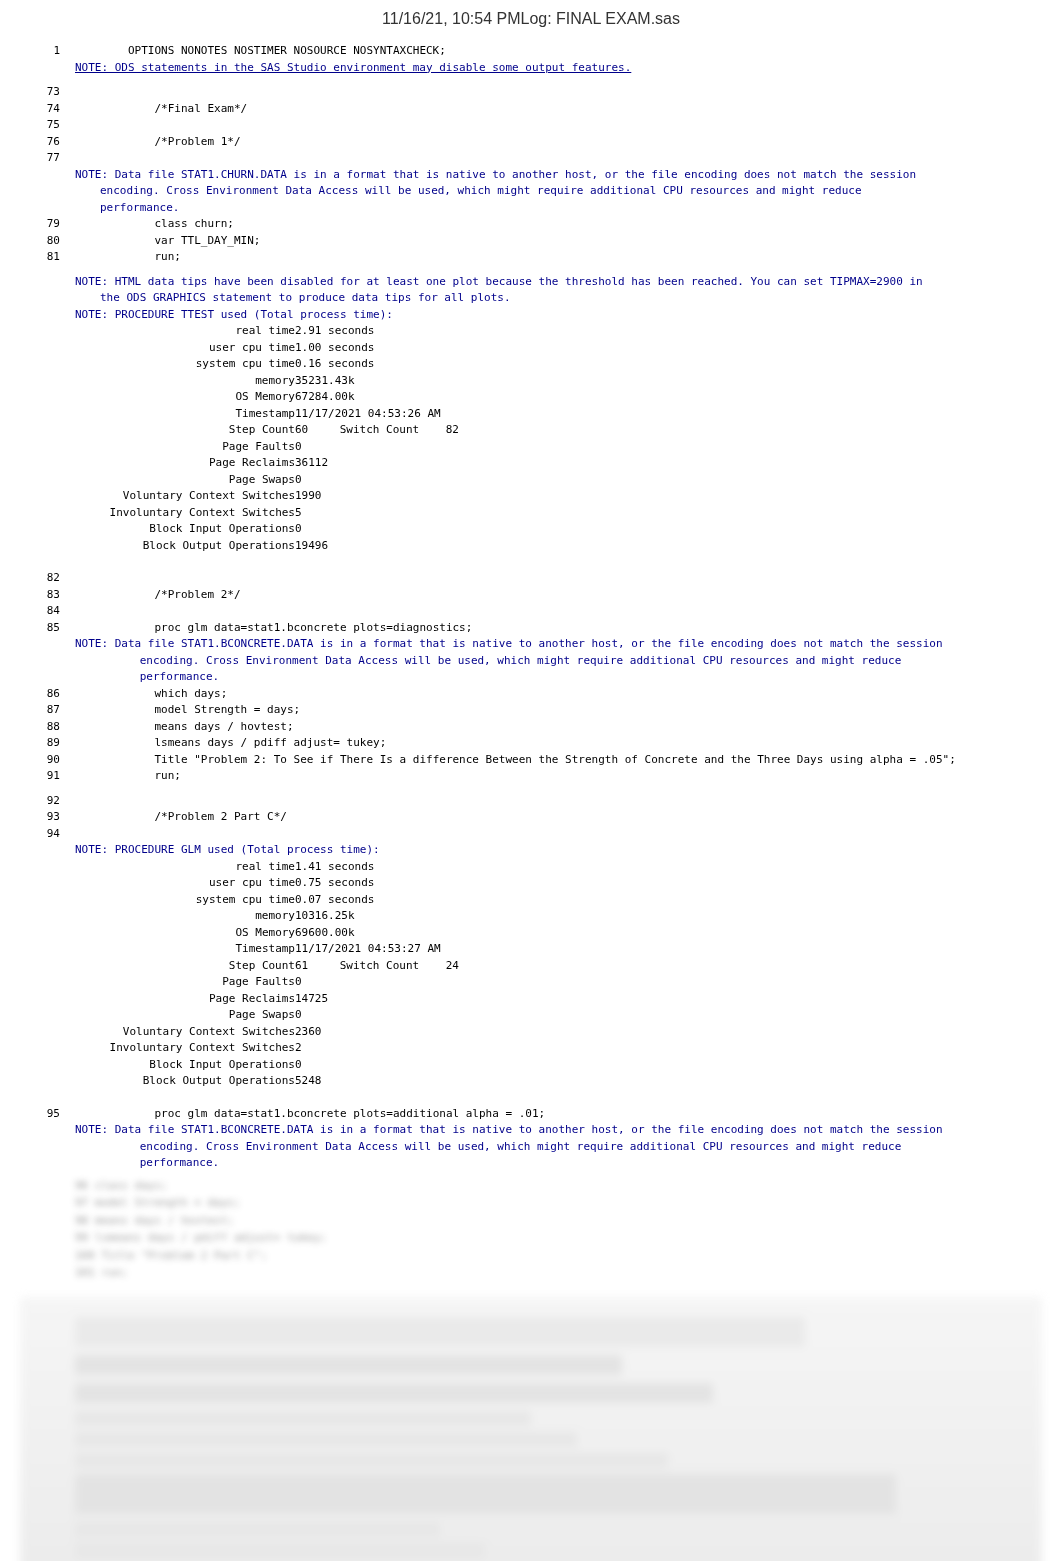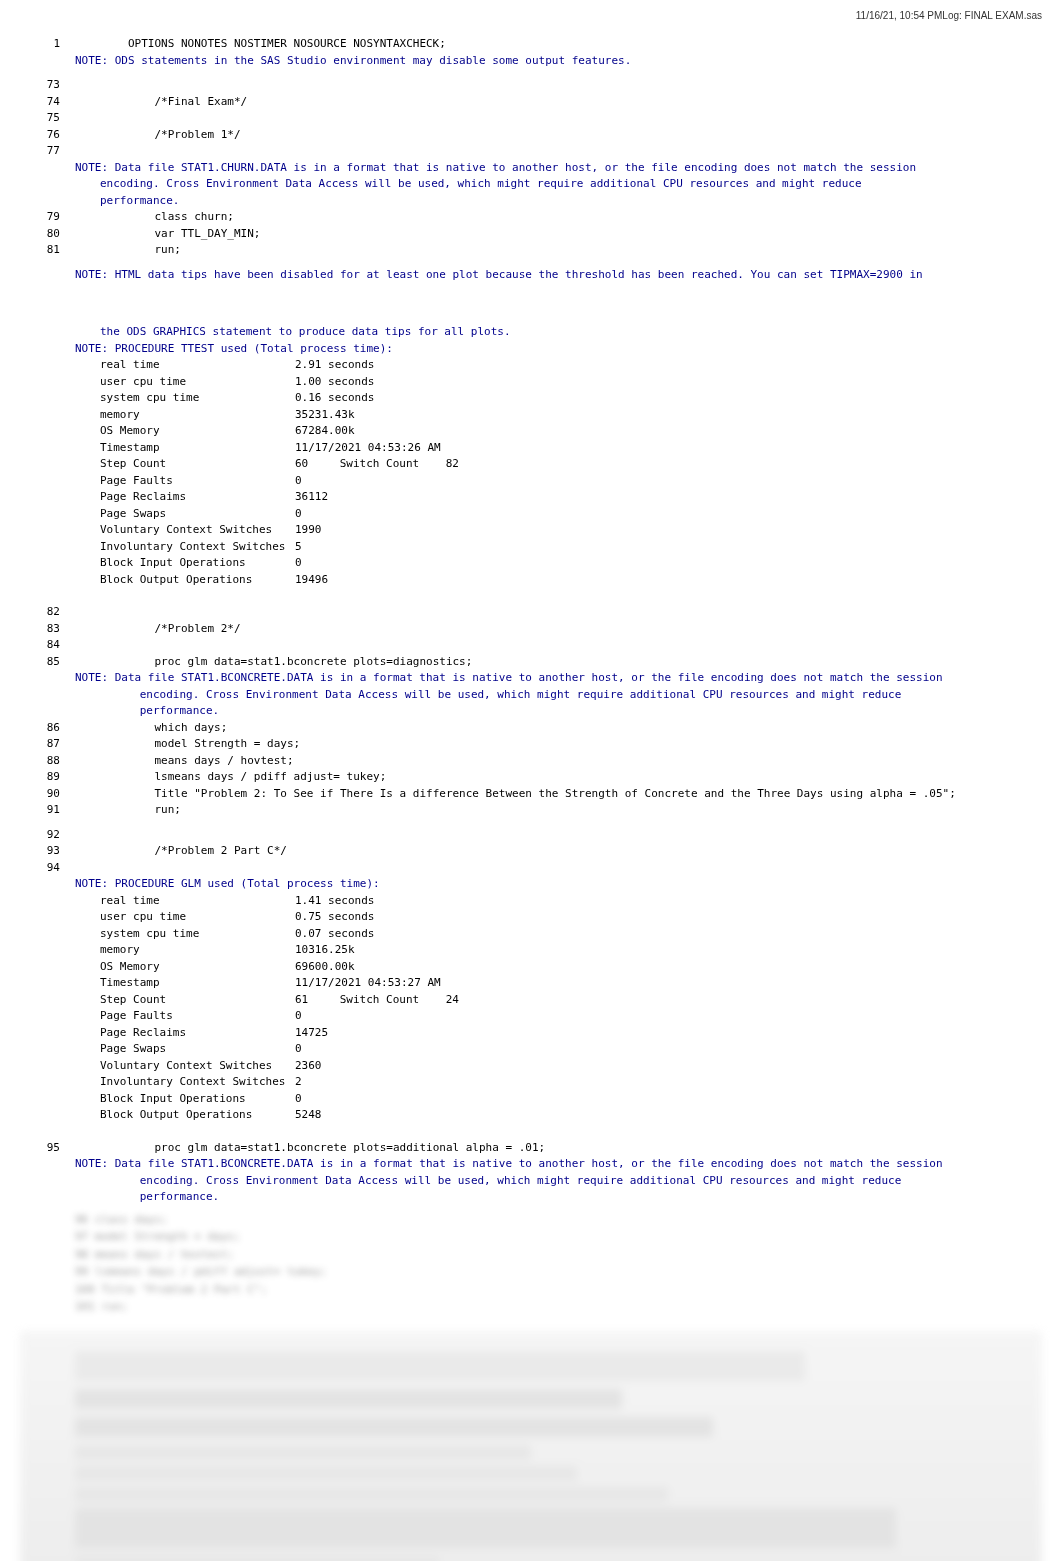--- a/index.html
+++ b/index.html
@@ -7,22 +7,22 @@
       background: #fff;
       font-family: monospace;
       font-size: 11px;
       color: #000;
       width: 1062px;
       min-height: 1561px;
       padding: 10px 20px;
     }
     .header {
       display: flex;
-      justify-content: flex-end;
-      font-size: 10px;
+      justify-content: center;
+      font-size: 16px;
       color: #333;
       margin-bottom: 15px;
       font-family: Arial, sans-serif;
     }
     .log-container {
       font-family: monospace;
       font-size: 11px;
       line-height: 1.5;
     }
     .line {
@@ -39,28 +39,30 @@
     }
     .line-content {
       flex: 1;
       white-space: pre-wrap;
     }
     .note-line {
       color: #00008B;
       white-space: pre-wrap;
       padding-left: 55px;
       line-height: 1.5;
+      text-decoration: underline;
     }
     .proc-stats {
       padding-left: 80px;
       color: #000;
     }
     .proc-stat-row {
       display: flex;
       white-space: pre;
+      text-align: right;
     }
     .stat-label {
       min-width: 195px;
       color: #000;
     }
     .stat-value {
       color: #000;
     }
     .stat-extra {
       color: #000;
@@ -129,21 +131,21 @@
     <span class="line-content">            var TTL_DAY_MIN;</span>
   </div>
   <div class="line">
     <span class="line-number">81</span>
     <span class="line-content">            run;</span>
   </div>
 
   <div class="empty-line"></div>
 
   <div style="padding-left:55px; color:#00008B; white-space:pre-wrap; line-height:1.5;">NOTE: HTML data tips have been disabled for at least one plot because the threshold has been reached. You can set TIPMAX=2900 in</div>
-  <div style="padding-left:80px; color:#00008B; white-space:pre-wrap; line-height:1.5;margin-top:41px;">the ODS GRAPHICS statement to produce data tips for all plots.</div>
+  <div style="padding-left:80px; color:#00008B; white-space:pre-wrap; line-height:1.5;">the ODS GRAPHICS statement to produce data tips for all plots.</div>
 
   <div style="padding-left:55px; color:#00008B; white-space:pre-wrap; line-height:1.5;">NOTE: PROCEDURE TTEST used (Total process time):</div>
   <div class="proc-stats">
     <div class="proc-stat-row">
       <span class="stat-label">real time</span>
       <span class="stat-value">2.91 seconds</span>
     </div>
     <div class="proc-stat-row">
       <span class="stat-label">user cpu time</span>
       <span class="stat-value">1.00 seconds</span>

